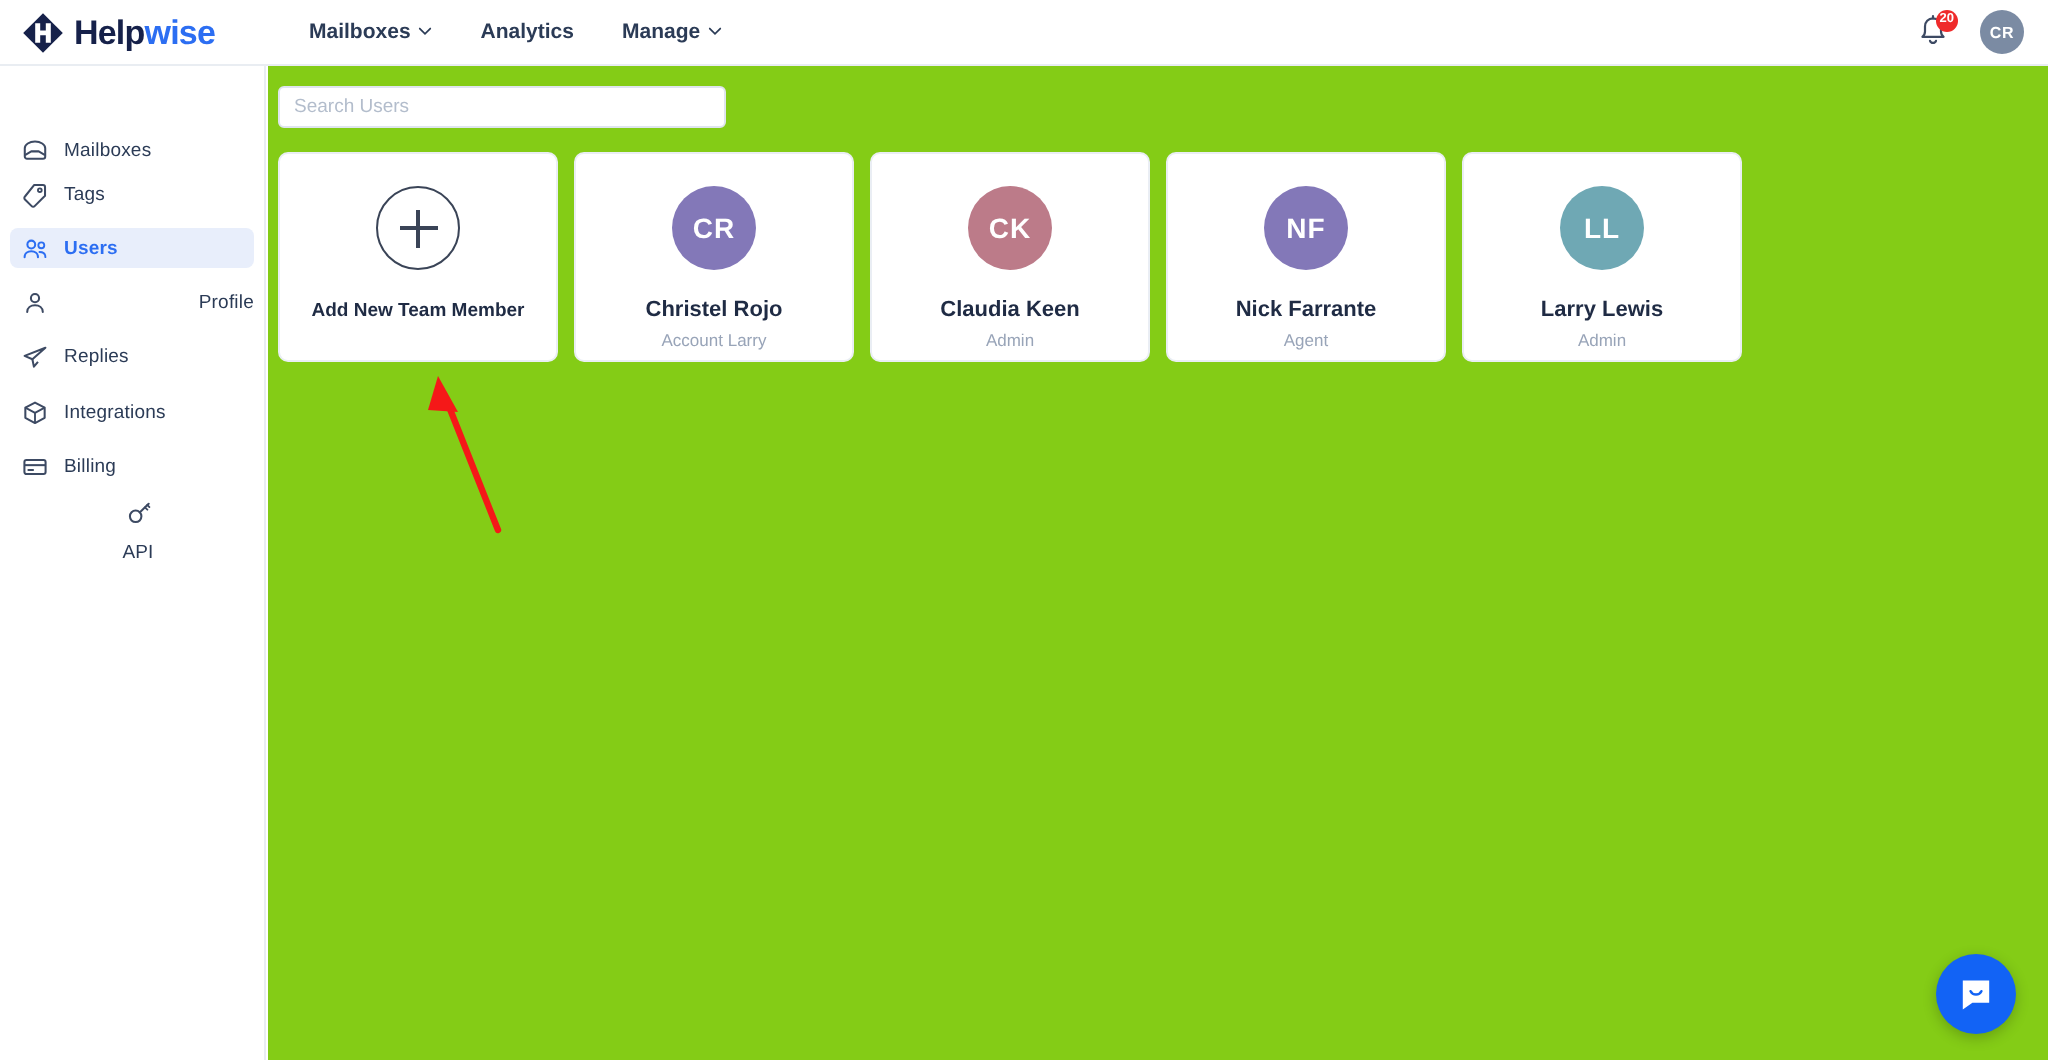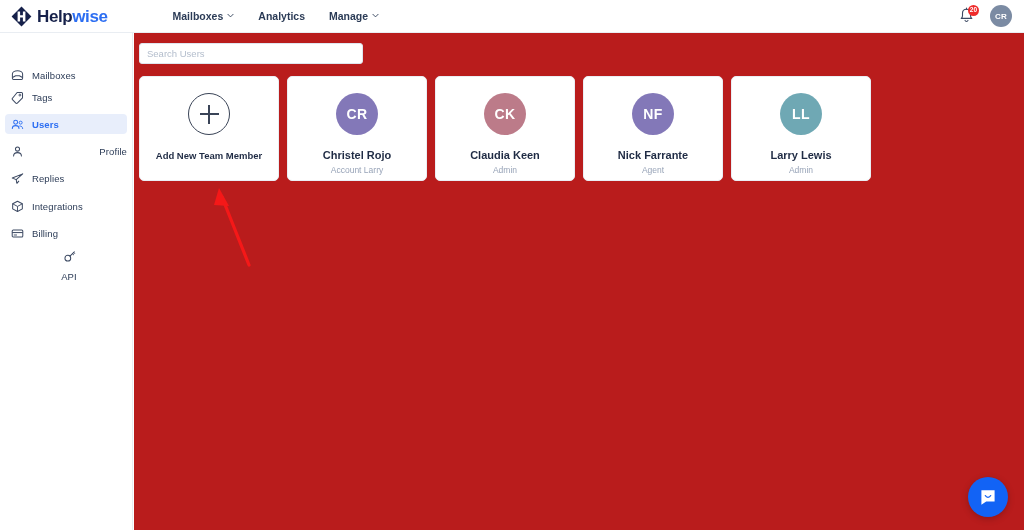--- a/index.html
+++ b/index.html
@@ -9,21 +9,21 @@
     background: #ffffff;
     overflow: hidden;
   }
 
   
   .topbar {
     position: absolute; top: 0; left: 0;
     width: 1024px; height: 33px;
     background: #ffffff;
     border-bottom: 1px solid #e9edf2;
-    display: flex; align-items: center; gap: 18px;
+    display: flex; align-items: center;
   }
   .brand {
     display: flex; align-items: center;
     margin-left: 11px; gap: 5px;
   }
   .brand-mark {
     width: 21px; height: 21px;
     position: relative;
     display: flex; align-items: center; justify-content: center;
   }
@@ -113,21 +113,21 @@
     color: #2b3b56;
     letter-spacing: 0.1px;
     white-space: nowrap;
   }
   .side-item.active .side-label { color: #2c6ef2; font-weight: bold; text-align: right; }
 
   
   .content {
     position: absolute; top: 33px; left: 134px;
     width: 890px; height: 497px;
-    background: #b91c1c;
+    background: #84cc16;
   }
   .search-wrap { padding: 10px 0 0 5px; }
   .search-input {
     width: 224px; height: 21px;
     border: 1px solid #dfe5ee;
     border-radius: 3px;
     font-size: 9.5px;
     color: #3d4a63;
     padding: 0 7px;
     outline: none;

